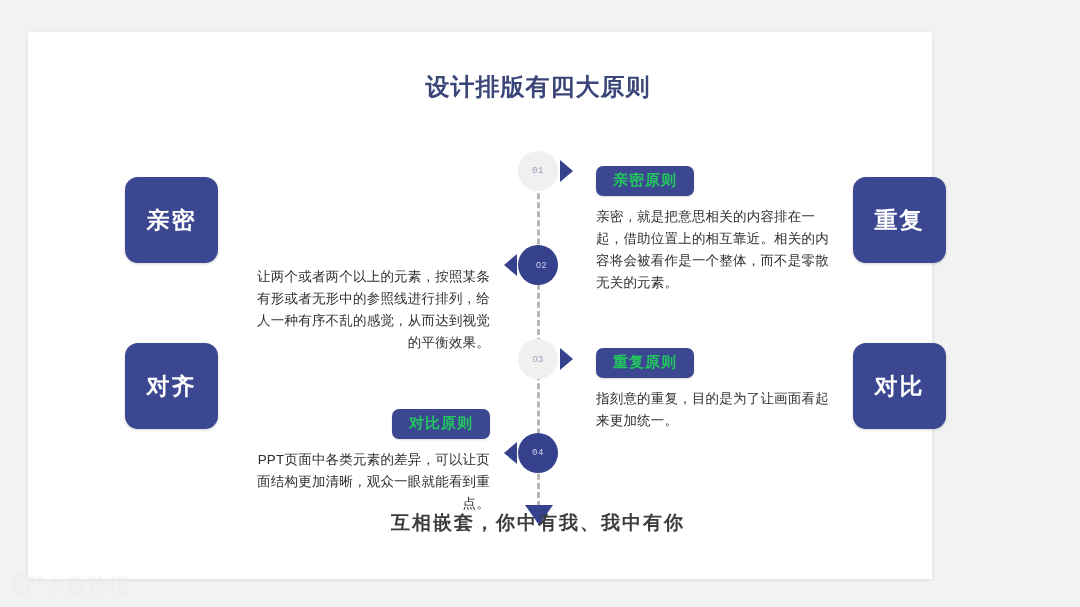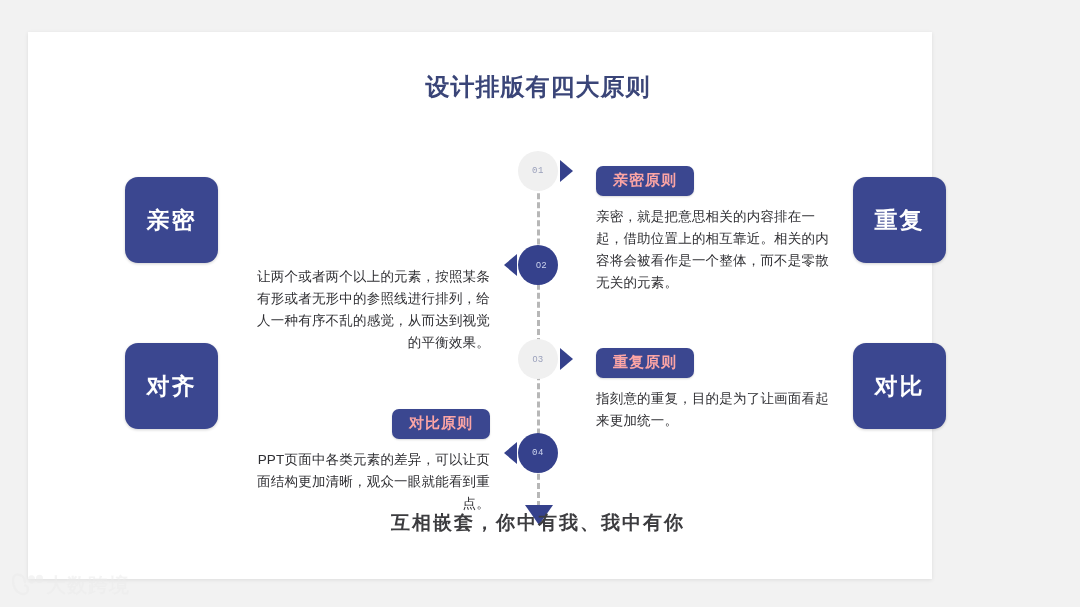--- a/index.html
+++ b/index.html
@@ -142,21 +142,21 @@
   .principle {
     position: absolute;
     width: 245px;
   }
   .principle.right-side { text-align: left; }
   .principle.left-side  { text-align: right; }
 
   .principle-badge {
     display: inline-block;
     background: #3b4790;
-    color: #fca5a5;
+    color: #22c55e;
     font-size: 15px;
     font-weight: bold;
     border-radius: 7px;
     padding: 5px 17px 6px 17px;
     letter-spacing: 1px;
     box-shadow: 0 1px 2px rgba(0,0,0,0.15);
     font-family: Liberation Serif, serif;
   }
   .principle-body {
     margin-top: 10px;

